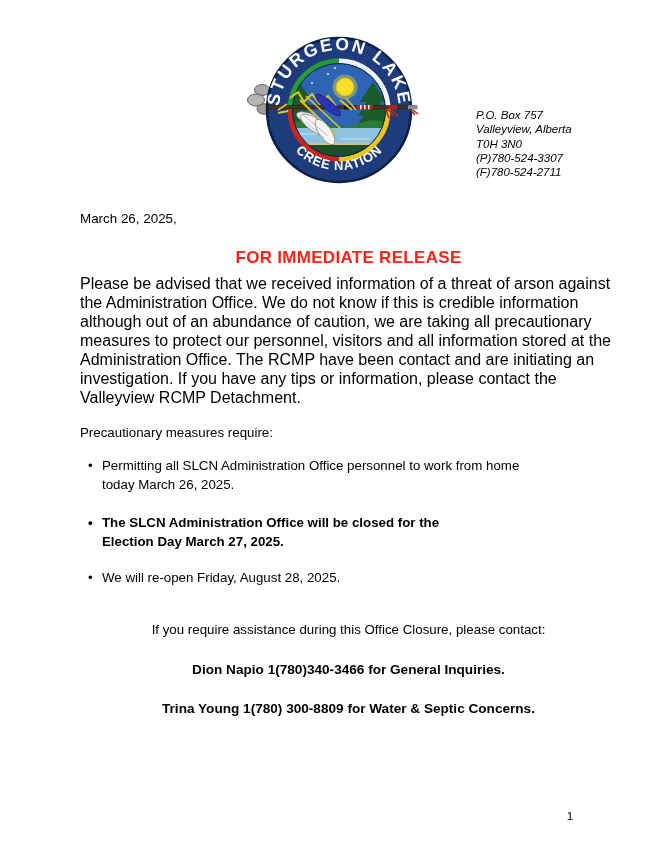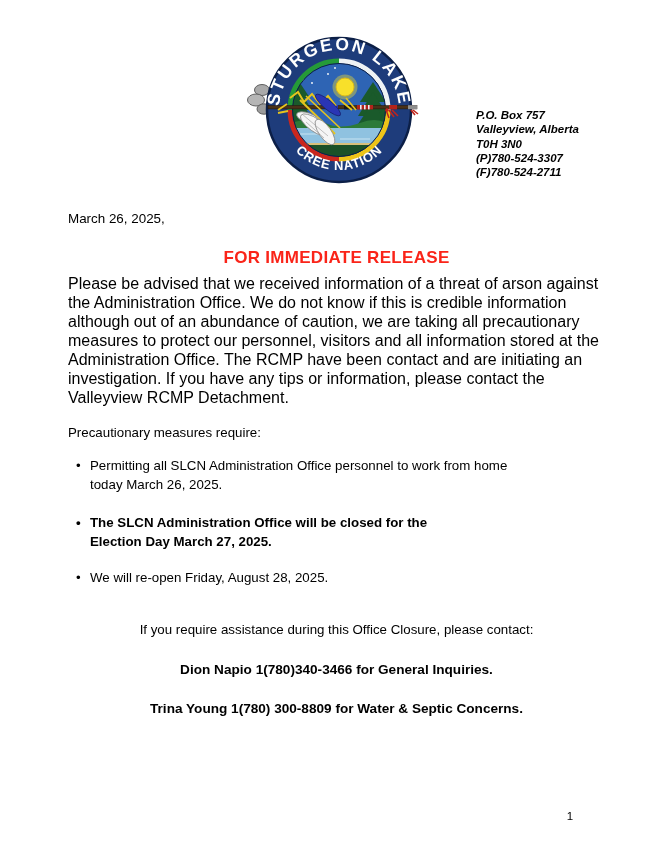--- a/index.html
+++ b/index.html
@@ -7,24 +7,24 @@
     position:relative;width:670px;height:851px;background:#ffffff;
     font-family:"Liberation Sans","DejaVu Sans",sans-serif;color:#000;overflow:hidden;
   }
   
   .logo{position:absolute;left:240px;top:30px;width:185px;height:160px;}
   .logo svg{display:block;width:100%;height:100%;}
   .arc-text{font-family:"Liberation Sans","DejaVu Sans",sans-serif;font-weight:bold;fill:#ffffff;}
   
   .letterhead{
     position:absolute;left:476px;top:108px;
-    font-size:11.5px;font-weight:bold;font-style:italic;line-height:14.3px;
+    font-size:11.5px;font-weight:normal;font-style:italic;line-height:14.3px;
   }
   
-  .content{position:absolute;left:68px;top:0;width:537px;}
+  .content{position:absolute;left:80px;top:0;width:537px;}
   .date-line{margin:209px 0 0;font-size:13.4px;line-height:19px;}
   .release-line{margin:20px 0 0;text-align:center;font-size:17px;font-weight:bold;line-height:20px;letter-spacing:.3px;}
   .doc-title{margin:25px 0 0;text-align:center;font-size:26px;font-weight:bold;line-height:30px;}
   .intro{margin:6px 0 0;font-size:16px;line-height:19px;white-space:pre;}
   .measures{margin:16px 0 0;font-size:13.3px;line-height:19px;}
   ul.bullets{list-style:none;margin:0;padding:0;}
   ul.bullets li{position:relative;padding-left:22px;font-size:13.3px;line-height:19px;}
   ul.bullets li .btxt{white-space:pre;display:inline-block;vertical-align:top;}
   ul.bullets li::before{content:"\2022";position:absolute;left:8px;top:0;}
   li.b1{margin-top:14px;}

